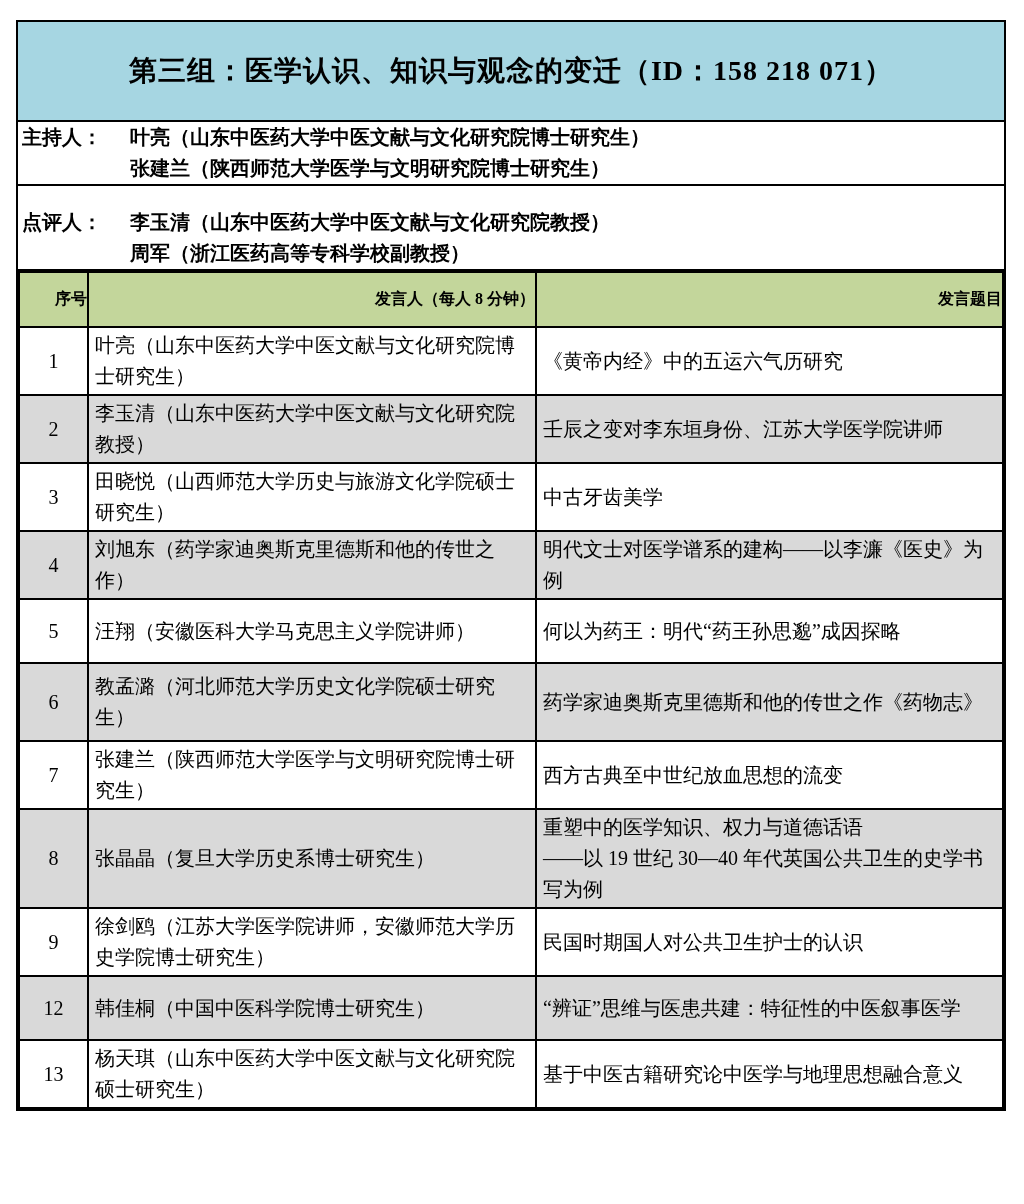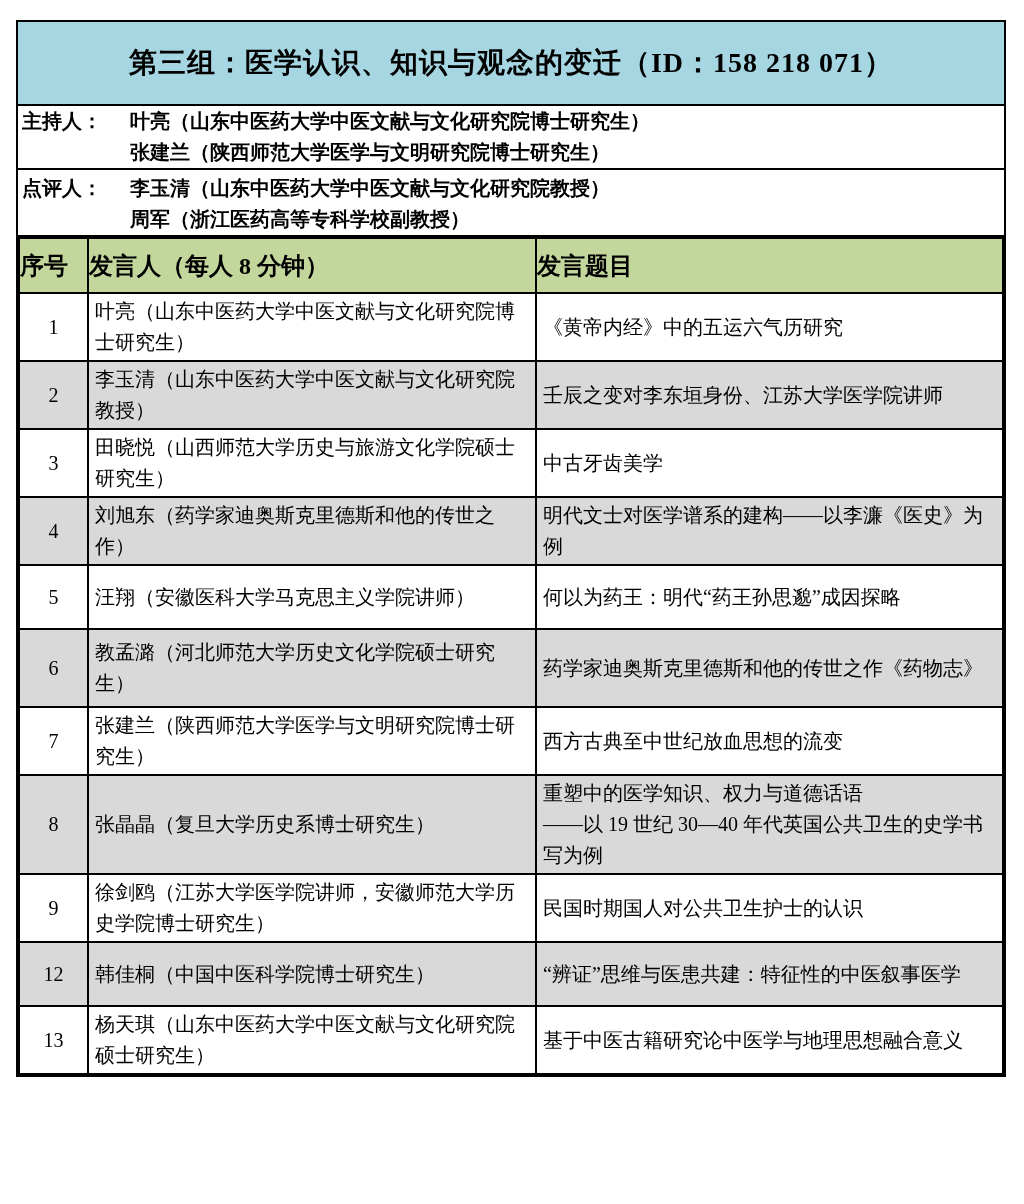--- a/index.html
+++ b/index.html
@@ -16,60 +16,60 @@
     font-family:"Liberation Serif","DejaVu Serif",serif;
     color:#000;
   }
   .sheet{
     position:absolute;left:16px;top:20px;width:990px;
     border:2px solid var(--border);
     background:#fff;
   }
   
   .title-bar{
-    height:84px;
+    height:100px;
     background:var(--title-bg);
     border-bottom:2px solid var(--border);
     display:flex;align-items:center;justify-content:center;
     font-size:28px;font-weight:bold;
     letter-spacing:1px;
   }
   
   .info-block{
     display:flex;
     align-items:flex-start;
     font-weight:bold;
     font-size:20px;
     line-height:31px;
     padding:0 4px 0 4px;
     gap:28px;
   }
   .info-block.hosts{min-height:62px;border-bottom:2px solid var(--border);}
-  .info-block.reviewers{min-height:66px;border-bottom:2px solid var(--border);padding-top:3px;}
+  .info-block.reviewers{min-height:66px;border-bottom:2px solid var(--border);padding-top:21px;}
   .info-label{white-space:nowrap;}
   .info-names{display:flex;flex-direction:column;}
   
   table{
     width:100%;
     border-collapse:collapse;
     table-layout:fixed;
     font-size:20px;
   }
   col.c1{width:69px;}
   col.c2{width:448px;}
   th,td{
     border:2px solid var(--border);
     vertical-align:middle;
   }
   th{
     background:var(--header-bg);
     height:55px;
-    font-size:24px;
+    font-size:16px;
     font-weight:bold;
-    text-align:left;
+    text-align:right;
   }
   td{
     line-height:31px;
     padding:2px 5px 2px 6px;
   }
   td.c-no{text-align:center;padding:2px 0;}
   td.c-topic{white-space:pre-line;}
   tbody tr:nth-child(odd){background:var(--row-bg);}
   tbody tr:nth-child(even){background:var(--row-alt-bg);}
   tbody tr:nth-child(1){height:68px;}

